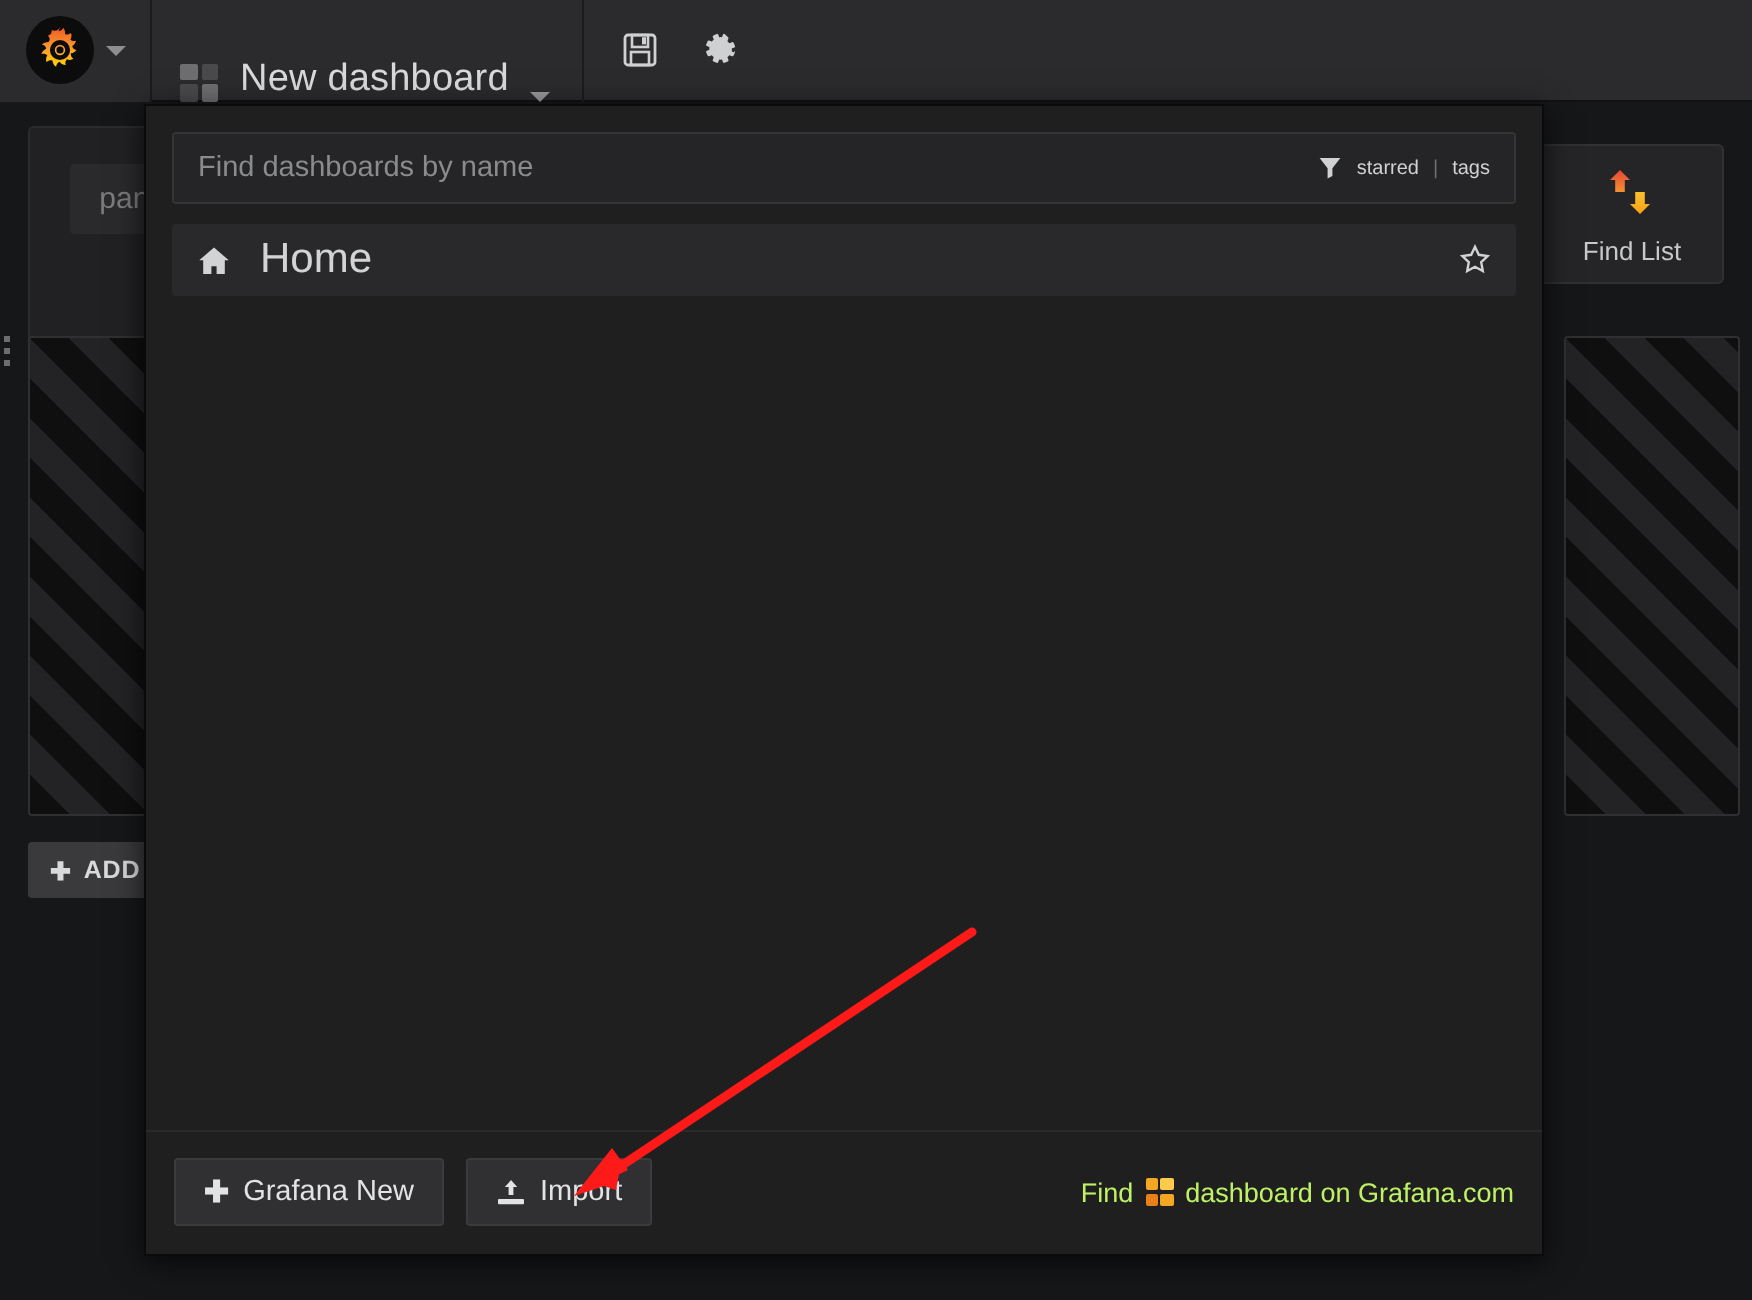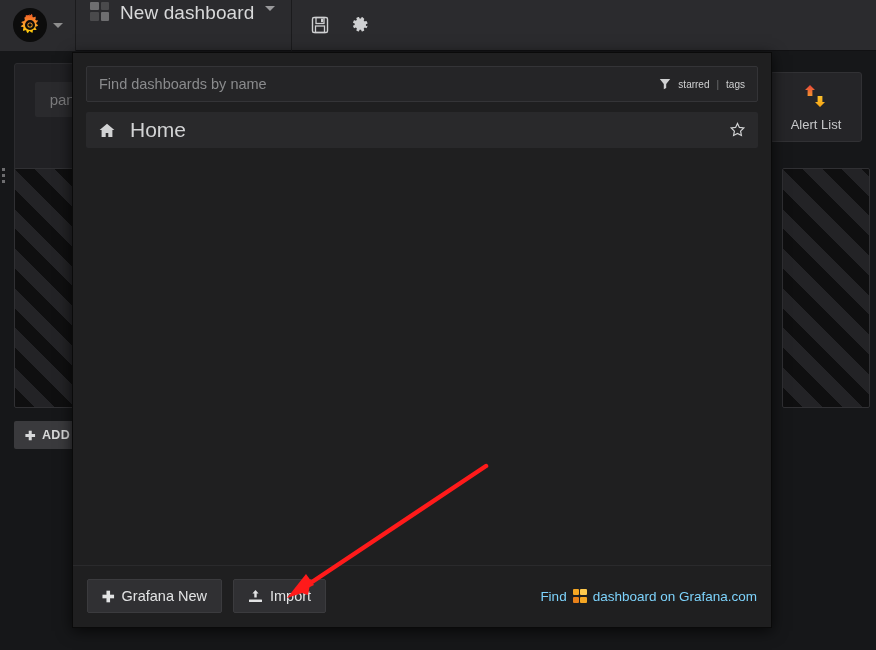--- a/index.html
+++ b/index.html
@@ -28,22 +28,22 @@
   }
   .grafana-logo {
     width: 34px; height: 34px; border-radius: 50%;
     background: #0c0c0c;
     display: flex; align-items: center; justify-content: center;
     flex: none;
   }
   .caret { width: 0; height: 0; border-left: 5px solid transparent;
            border-right: 5px solid transparent; border-top: 5px solid #8e8e8e; }
   .nav-title-cell {
-    height: 51px; display: flex; align-items: flex-start; gap: 11px;
-    padding: 2px 16px 0 14px;
+    height: 51px; display: flex; align-items: flex-end; gap: 11px;
+    padding: 12px 16px 0 14px;
     border-right: 1px solid #1b1b1d;
   }
   .grid-icon {
     width: 19px; height: 19px; display: grid; flex: none;
     grid-template-columns: 1fr 1fr; grid-template-rows: 1fr 1fr; gap: 2px;
   }
   .grid-icon i { background: #6e6e70; border-radius: 1px; display: block; }
   .grid-icon i.dim { background: #4a4a4c; }
   .nav-title { font-size: 19px; color: #d8d9da; letter-spacing: .1px; white-space: nowrap; }
   .nav-caret { width: 0; height: 0; border-left: 5px solid transparent;
@@ -134,21 +134,21 @@
     display: flex; align-items: center; gap: 11px;
   }
   .ov-btn {
     height: 34px; padding: 0 14px; background: #303033;
     border: 1px solid #3b3b3e; border-radius: 2px;
     color: #e2e3e4; font-size: 14.5px;
     display: flex; align-items: center; gap: 7px; cursor: pointer;
   }
   .ov-btn .plus { font-size: 15px; font-weight: bold; line-height: 1; }
   .footer-right { margin-left: auto; display: flex; align-items: center; gap: 6px;
-                  font-size: 13.5px; color: #7dd3fc; }
+                  font-size: 13.5px; color: #bef264; }
   .gcom-icon { width: 14px; height: 14px; display: grid;
                grid-template-columns: 1fr 1fr; grid-template-rows: 1fr 1fr; gap: 1.5px; flex: none; }
   .gcom-icon i { display: block; border-radius: 1px; }
 
   
   .arrow-svg { position: absolute; left: 0; top: 0; pointer-events: none; }
 
   
   .watermark {
     position: absolute; right: 10px; bottom: 8px;
@@ -239,21 +239,21 @@
             </linearGradient>
             <linearGradient id="ayel" x1="0" y1="0" x2="0" y2="1">
               <stop offset="0%" stop-color="#fbc02d"></stop>
                 <stop offset="100%" stop-color="#f7a313"></stop>
             </linearGradient>
           </defs>
           <path fill="url(#ared)" d="M9 3l5 5h-2.6v6H6.6V8H4z"></path>
           <path fill="url(#ayel)" d="M19 25l-5-5h2.6v-6h4.8v6H24z"></path>
         </svg>
       </span>
-      <span class="alert-label">Alert List</span>
+      <span class="alert-label">Find List</span>
     </div>
   </div>
 
   <div class="search-overlay">
 
     <div class="search-field-wrap">
       <div class="search-field">
         <input class="search-input" type="text" placeholder="Find dashboards by name" style="">
         <div class="filter-links">
           <span>

